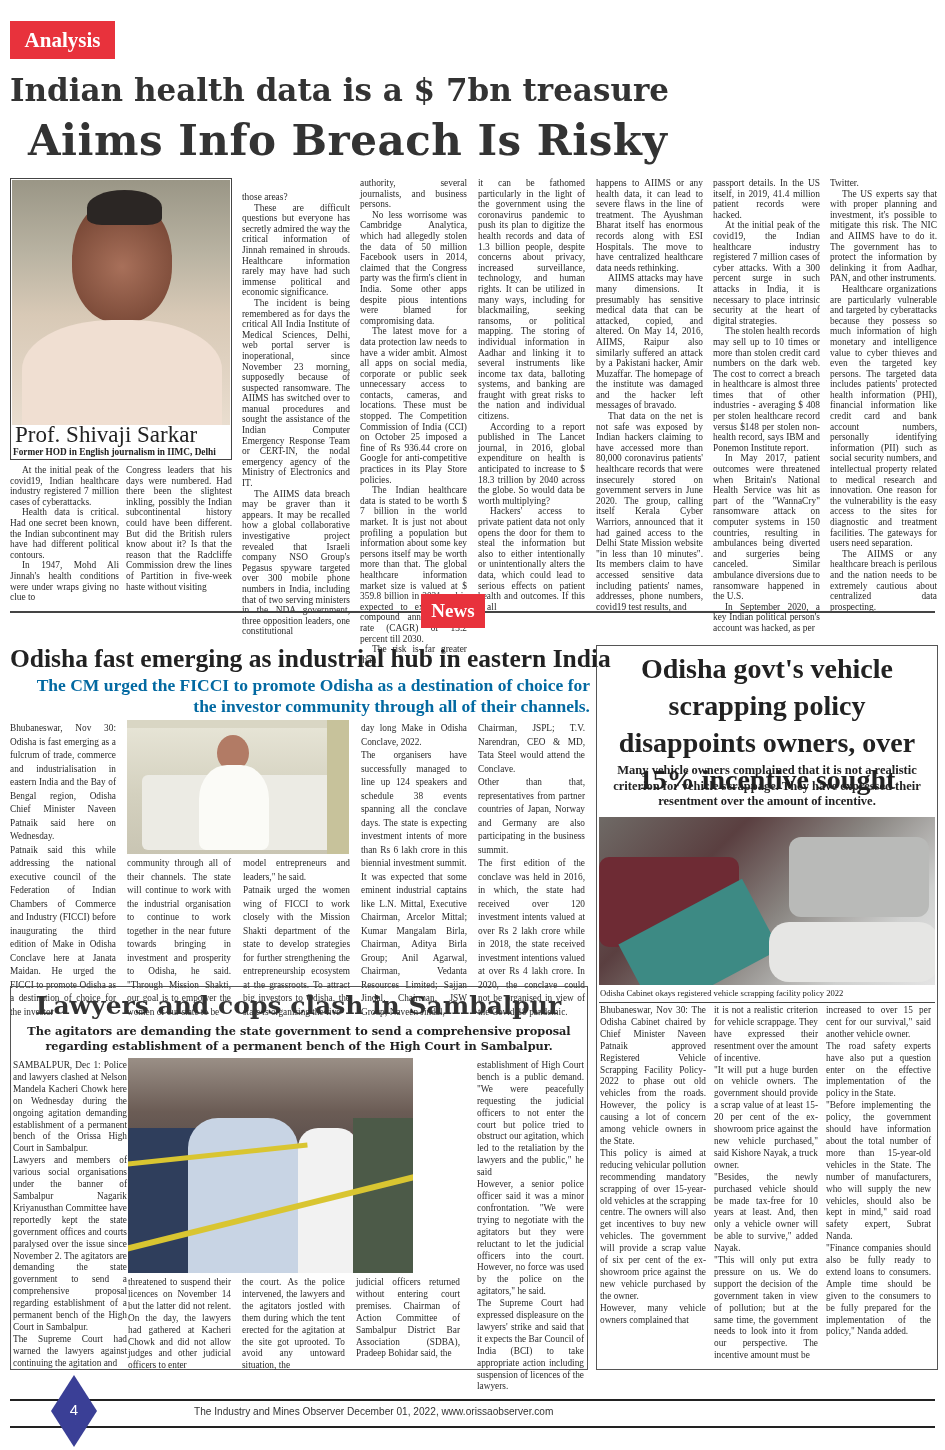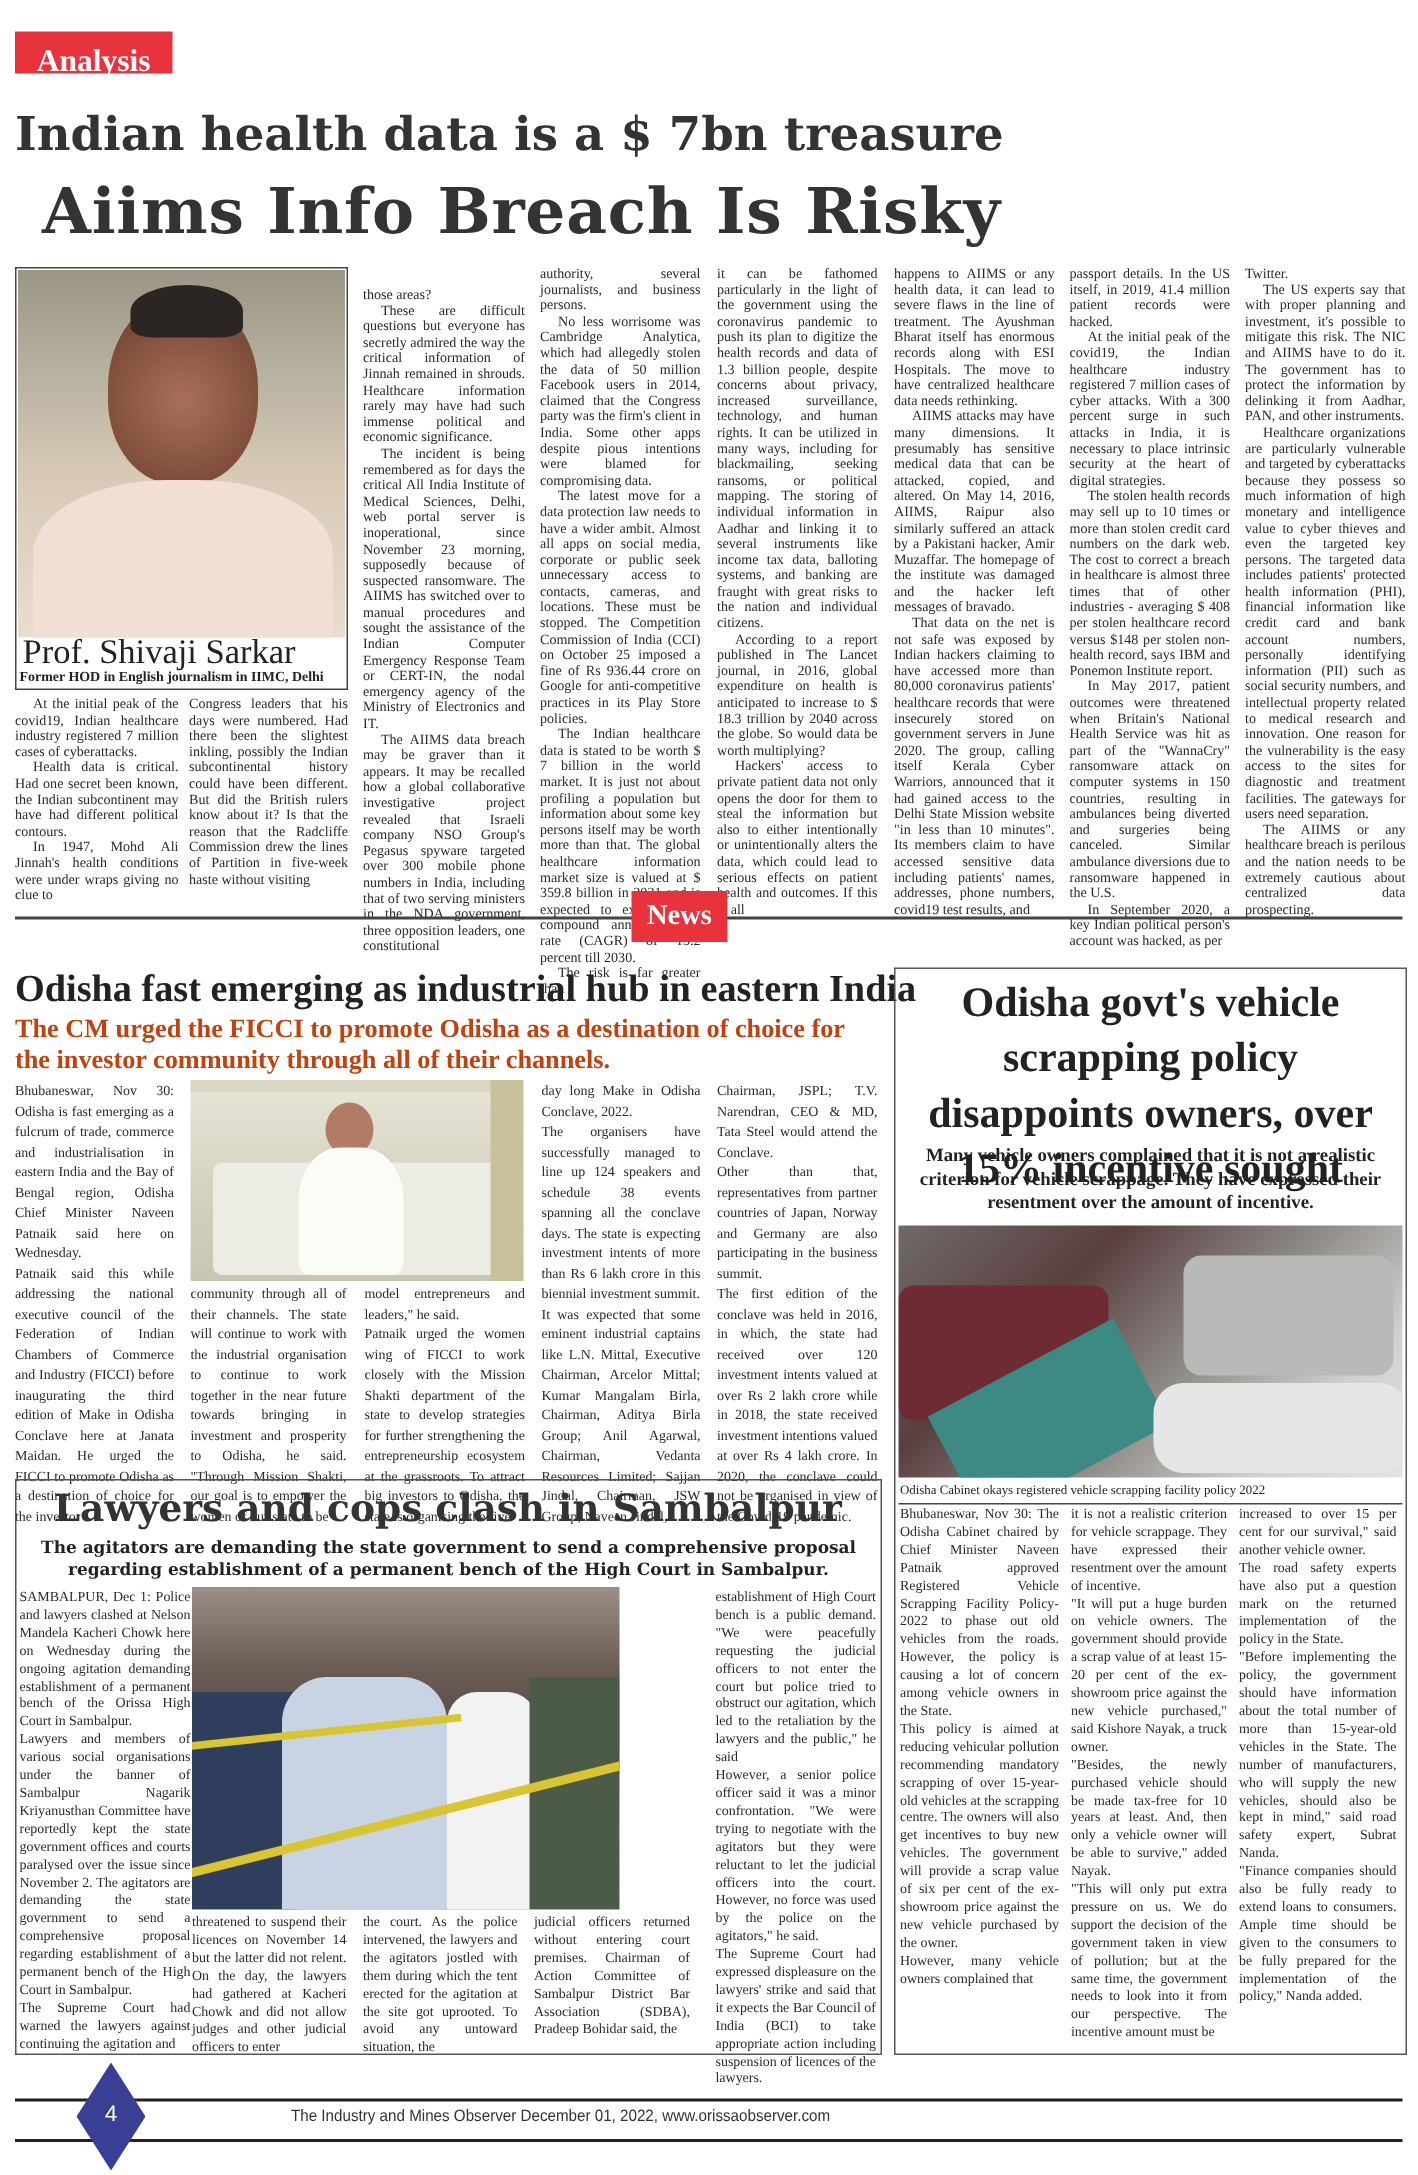--- a/index.html
+++ b/index.html
@@ -9,21 +9,21 @@
 .col{position:absolute;font-size:9.4px;line-height:10.6px;text-align:justify;color:#2a2a2a}
 .col p{margin:0}
 .ind{text-indent:12px}
 .slab{font-family:"DejaVu Serif",serif;font-weight:bold;color:#333}
 .photo{position:absolute;overflow:hidden}
 .box{position:absolute;border:1.5px solid #555}
 </style>
 </head>
 <body>
 
-<div class="abs tag" style="left:10px;top:21px;width:105px;height:28px;font-size:21px;line-height:38px;">Analysis</div>
+<div class="abs tag" style="left:10px;top:21px;width:105px;height:38px;font-size:21px;line-height:38px;">Analysis</div>
 
 <div class="abs slab" style="left:10px;top:70px;font-size:31px;line-height:40px;white-space:nowrap;">Indian health data is a $ 7bn treasure</div>
 
 <div class="abs slab" style="left:28px;top:110px;width:890px;font-size:42px;line-height:62px;white-space:nowrap;letter-spacing:0.5px;">Aiims Info Breach Is Risky</div>
 
 <div class="box" style="left:10px;top:178px;width:222px;height:282px;border:1px solid #444;">
   <div class="photo" style="left:1px;top:1px;width:218px;height:245px;background:linear-gradient(180deg,#9a9686 0%,#b9b3a2 30%,#d8c9b6 55%,#e9ddcf 100%);">
     <div style="position:absolute;left:60px;top:18px;width:100px;height:125px;border-radius:48% 48% 45% 45%;background:radial-gradient(circle at 50% 55%,#a8705a 0%,#7b4a38 70%,#3a2a22 100%);"></div>
     <div style="position:absolute;left:75px;top:10px;width:75px;height:35px;border-radius:50% 50% 20% 20%;background:#2b2624;"></div>
     <div style="position:absolute;left:10px;top:140px;width:200px;height:110px;border-radius:45% 45% 0 0;background:#f0dfd2;"></div>
@@ -74,21 +74,21 @@
   <p>Twitter.</p>
   <p class="ind">The US experts say that with proper planning and investment, it's possible to mitigate this risk. The NIC and AIIMS have to do it. The government has to protect the information by delinking it from Aadhar, PAN, and other instruments.</p>
   <p class="ind">Healthcare organizations are particularly vulnerable and targeted by cyberattacks because they possess so much information of high monetary and intelligence value to cyber thieves and even the targeted key persons. The targeted data includes patients' protected health information (PHI), financial information like credit card and bank account numbers, personally identifying information (PII) such as social security numbers, and intellectual property related to medical research and innovation. One reason for the vulnerability is the easy access to the sites for diagnostic and treatment facilities. The gateways for users need separation.</p>
   <p class="ind">The AIIMS or any healthcare breach is perilous and the nation needs to be extremely cautious about centralized data prospecting.</p>
 </div>
 
 <div class="abs" style="left:10px;top:611px;width:925px;height:1.5px;background:#444;"></div>
 <div class="abs tag" style="left:421px;top:594px;width:64px;height:34px;font-size:19px;line-height:34px;">News</div>
 
 <div class="abs" style="left:10px;top:644px;width:580px;font-family:'Liberation Serif',serif;font-weight:bold;font-size:25.5px;line-height:30px;white-space:nowrap;color:#222;">Odisha fast emerging as industrial hub in eastern India</div>
-<div class="abs" style="left:10px;top:675px;width:580px;text-align:left;font-family:'Liberation Serif',serif;font-weight:bold;font-size:17.5px;line-height:21px;color:#c2410c;">The CM urged the FICCI to promote Odisha as a destination of choice for the investor community through all of their channels.</div>
+<div class="abs" style="left:10px;top:675px;width:580px;text-align:right;font-family:'Liberation Serif',serif;font-weight:bold;font-size:17.5px;line-height:21px;color:#0369a1;">The CM urged the FICCI to promote Odisha as a destination of choice for the investor community through all of their channels.</div>
 
 <div class="photo" style="left:127px;top:720px;width:222px;height:134px;background:linear-gradient(180deg,#e8e6d8 0%,#d4d1bf 55%,#c9c5b3 100%);">
   <div style="position:absolute;left:0;top:0;width:222px;height:8px;background:#d9d6c4;"></div>
   <div style="position:absolute;left:15px;top:55px;width:195px;height:75px;background:#ecebe4;border-radius:6px;"></div>
   <div style="position:absolute;left:90px;top:15px;width:32px;height:36px;border-radius:50%;background:#b27b65;"></div>
   <div style="position:absolute;left:72px;top:45px;width:70px;height:85px;border-radius:40% 40% 10% 10%;background:#fbfbf7;"></div>
   <div style="position:absolute;left:200px;top:0;width:22px;height:134px;background:#c7c29b;"></div>
 </div>
 
 <div class="col" style="left:10px;top:722px;width:106px;font-size:9.3px;line-height:13.5px;">
@@ -130,21 +130,21 @@
     <p>However, many vehicle owners complained that</p>
   </div>
   <div class="col" style="left:117px;top:359px;width:104px;font-size:9.3px;line-height:11.9px;">
     <p>it is not a realistic criterion for vehicle scrappage. They have expressed their resentment over the amount of incentive.</p>
     <p>"It will put a huge burden on vehicle owners. The government should provide a scrap value of at least 15-20 per cent of the ex-showroom price against the new vehicle purchased," said Kishore Nayak, a truck owner.</p>
     <p>"Besides, the newly purchased vehicle should be made tax-free for 10 years at least. And, then only a vehicle owner will be able to survive," added Nayak.</p>
     <p>"This will only put extra pressure on us. We do support the decision of the government taken in view of pollution; but at the same time, the government needs to look into it from our perspective. The incentive amount must be</p>
   </div>
   <div class="col" style="left:229px;top:359px;width:105px;font-size:9.3px;line-height:11.9px;">
     <p>increased to over 15 per cent for our survival," said another vehicle owner.</p>
-    <p>The road safety experts have also put a question mark on the returned implementation of the policy in the State.</p>
+    <p>The road safety experts have also put a question enter on the effective implementation of the policy in the State.</p>
     <p>"Before implementing the policy, the government should have information about the total number of more than 15-year-old vehicles in the State. The number of manufacturers, who will supply the new vehicles, should also be kept in mind," said road safety expert, Subrat Nanda.</p>
     <p>"Finance companies should also be fully ready to extend loans to consumers. Ample time should be given to the consumers to be fully prepared for the implementation of the policy," Nanda added.</p>
   </div>
 </div>
 
 <div class="box" style="left:10px;top:986px;width:578px;height:384px;">
   <div class="abs slab" style="left:0;top:3px;width:575px;text-align:center;font-size:25px;line-height:32px;white-space:nowrap;">Lawyers and cops clash in Sambalpur</div>
   <div class="abs" style="left:4px;top:37px;width:568px;text-align:center;font-family:'DejaVu Serif',serif;font-weight:bold;font-size:11.3px;line-height:15px;color:#222;">The agitators are demanding the state government to send a comprehensive proposal regarding establishment of a permanent bench of the High Court in Sambalpur.</div>
   <div class="photo" style="left:117px;top:71px;width:285px;height:215px;background:linear-gradient(180deg,#9a8f86 0%,#6b5c55 25%,#574c4a 45%,#b9bdc3 70%,#9aa0a6 100%);">
     <div style="position:absolute;left:0;top:70px;width:70px;height:145px;background:#2f3e5c;"></div>

